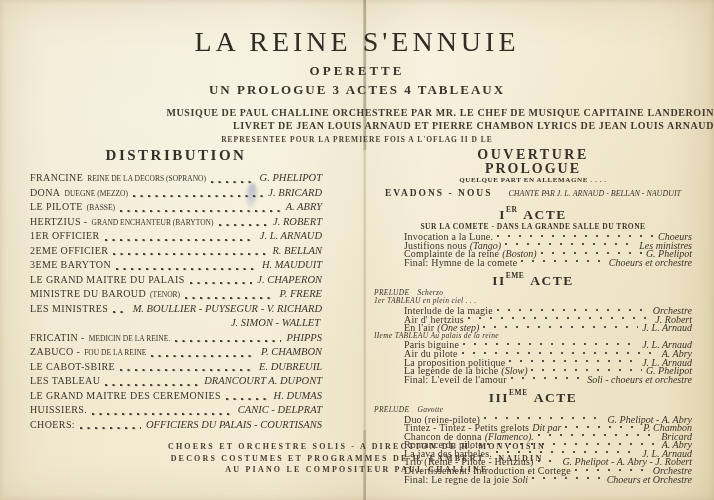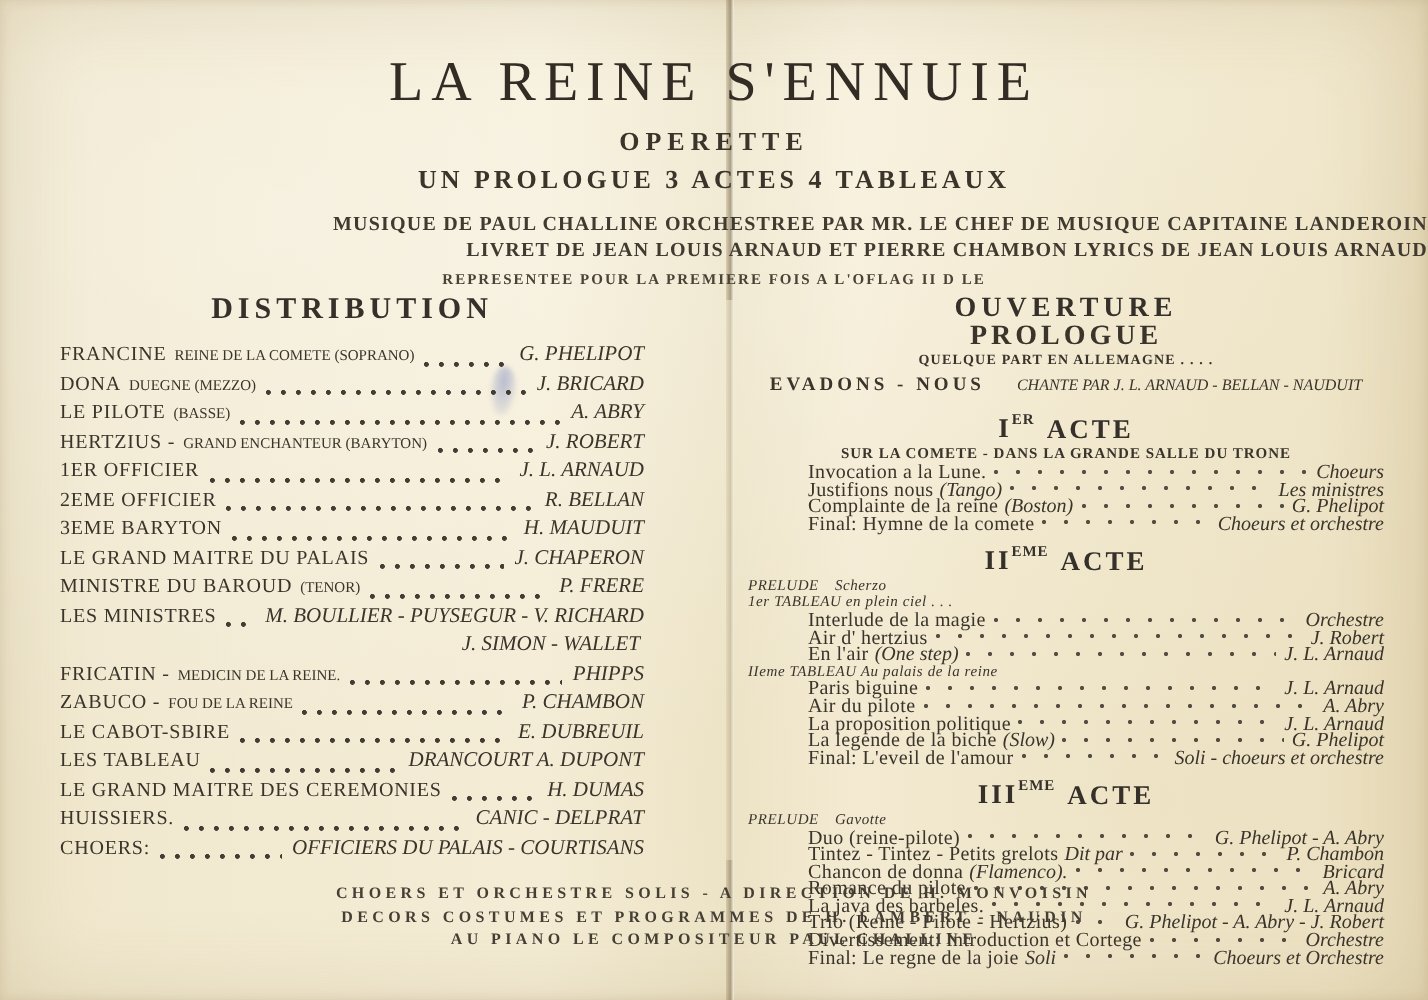--- a/index.html
+++ b/index.html
@@ -91,21 +91,21 @@
     <div class="premiere">REPRESENTEE POUR LA PREMIERE FOIS A L'OFLAG II D LE</div>
   </div>
 
   <div class="columns">
 
     <div class="left-col">
       <div class="dist-heading">DISTRIBUTION</div>
 
       <div class="crow">
           <span class="role">FRANCINE</span>
-          <span class="sub">REINE DE LA COMETE (SOPRANO)</span>
+          <span class="sub">REINE DE LA DECORS (SOPRANO)</span>
           <span class="leader"></span>
           <span class="pname">G. PHELIPOT</span>
         </div>
       <div class="crow">
           <span class="role">DONA</span>
           <span class="sub">DUEGNE (MEZZO)</span>
           <span class="leader"></span>
           <span class="pname">J. BRICARD</span>
         </div>
       <div class="crow">

